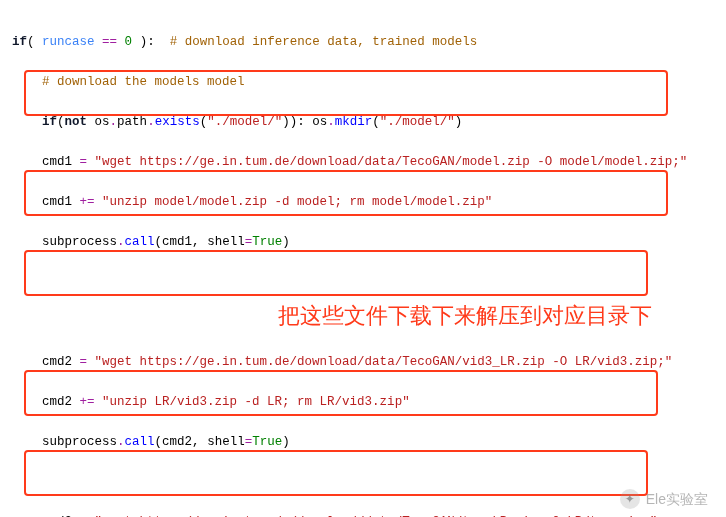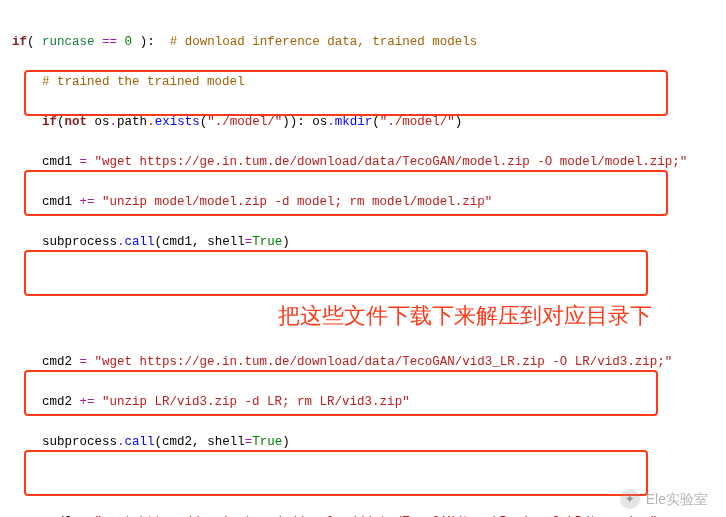--- a/index.html
+++ b/index.html
@@ -13,22 +13,22 @@
     width: 726px;
     height: 517px;
     overflow: hidden;
     position: relative;
   }
   .code-area {
     padding: 12px 0 0 12px;
     white-space: pre;
     position: relative;
   }
-  .kw { color: #7f1d1d; font-weight: bold; margin-top: 41px; }       
-  .name { color: #15803d; }
+  .kw { color: #0f172a; font-weight: bold; margin-top: 41px; }       
+  .name { color: #3b82f6; }
   .op { color: #a020a0; }                          
   .num { color: #008000; }
   .comment { color: #a16207; }
   .str { color: #ba2121; }                         
   .call { color: #0000ff; text-align: right; }                        
   .bool { color: #008000; margin-top: 20px; }                        
   .line { display:block; height:20px; }
 
   .redbox {
     position: absolute;
@@ -60,21 +60,21 @@
     background: rgba(150,150,150,0.25);
     display: inline-flex; align-items: center; justify-content: center;
     font-size: 12px; color: rgba(120,120,120,0.7);
   }
 </style>
 </head>
 <body>
 
 <div class="code-area">
 <span class="line"><span class="kw">if</span><span>(</span><span> </span><span class="name">runcase</span><span> </span><span class="op">==</span><span> </span><span class="num">0</span><span> </span><span>)</span><span>:</span><span>  </span><span class="comment"># download inference data, trained models</span></span>
-<span class="line"><span>    </span><span class="comment"># trained the trained model</span></span>
+<span class="line"><span>    </span><span class="comment"># download the models model</span></span>
 <span class="line"><span>    </span><span class="kw">if</span><span>(</span><span class="kw">not</span><span> </span><span>os</span><span class="op">.</span><span>path</span><span class="op">.</span><span class="call">exists</span><span>(</span><span class="str">"./model/"</span><span>)</span><span>)</span><span>:</span><span> </span><span>os</span><span class="op">.</span><span class="call">mkdir</span><span>(</span><span class="str">"./model/"</span><span>)</span></span>
 <span class="line"><span>    </span><span>cmd1</span><span> </span><span class="op">=</span><span> </span><span class="str">"wget https://ge.in.tum.de/download/data/TecoGAN/model.zip -O model/model.zip;"</span></span>
 <span class="line"><span>    </span><span>cmd1</span><span> </span><span class="op">+=</span><span> </span><span class="str">"unzip model/model.zip -d model; rm model/model.zip"</span></span>
 <span class="line"><span>    </span><span>subprocess</span><span class="op">.</span><span class="call">call</span><span>(</span><span>cmd1</span><span>,</span><span> </span><span>shell</span><span class="op">=</span><span class="bool">True</span><span>)</span></span>
 <span class="line"> </span>
 <span class="line"><span>    </span></span>
 <span class="line"><span>    </span><span>cmd2</span><span> </span><span class="op">=</span><span> </span><span class="str">"wget https://ge.in.tum.de/download/data/TecoGAN/vid3_LR.zip -O LR/vid3.zip;"</span></span>
 <span class="line"><span>    </span><span>cmd2</span><span> </span><span class="op">+=</span><span> </span><span class="str">"unzip LR/vid3.zip -d LR; rm LR/vid3.zip"</span></span>
 <span class="line"><span>    </span><span>subprocess</span><span class="op">.</span><span class="call">call</span><span>(</span><span>cmd2</span><span>,</span><span> </span><span>shell</span><span class="op">=</span><span class="bool">True</span><span>)</span></span>
 <span class="line"> </span>

